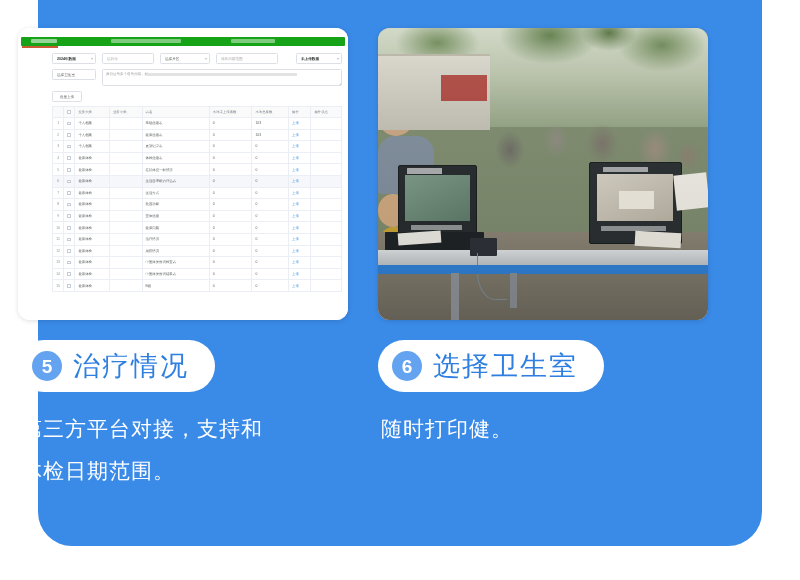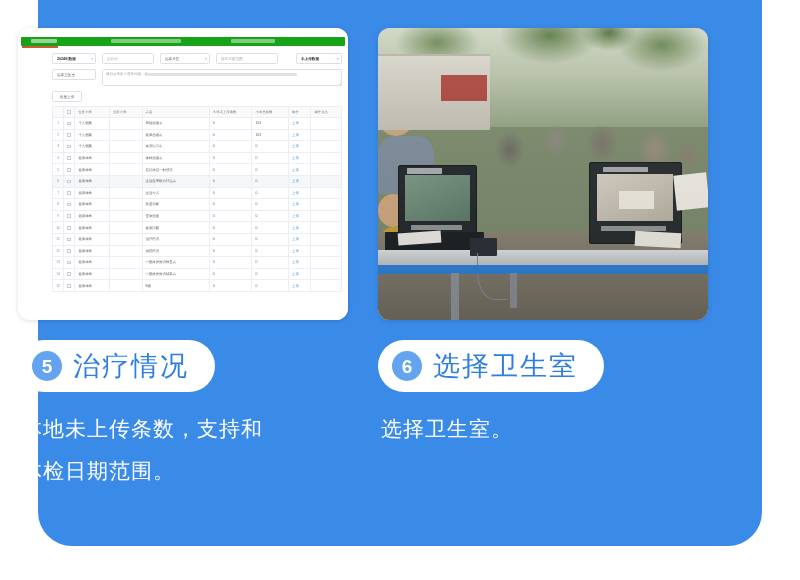--- a/index.html
+++ b/index.html
@@ -715,21 +715,21 @@
 
         </div>
       </div>
 
       <div class="pill">
         <span class="num">5</span>
         <span class="ptitle">治疗情况</span>
       </div>
 
       <div class="copy">
-        <span class="line">本地未上传条数，支持和</span>
+        <span class="line">第三方平台对接，支持和</span>
         <span class="line">体检日期范围。</span>
       </div>
     </div>
 
     <div class="col col-right">
 
       <div class="media">
         <div class="photo">
           <div class="sky"></div>
           <div class="trees"></div>
@@ -773,18 +773,18 @@
           <div class="haze"></div>
         </div>
       </div>
 
       <div class="pill">
         <span class="num">6</span>
         <span class="ptitle">选择卫生室</span>
       </div>
 
       <div class="copy">
-        <span class="line">选择卫生室。</span>
+        <span class="line">随时打印健。</span>
       </div>
     </div>
 
   </div>
 </div>
 
 </body></html>

